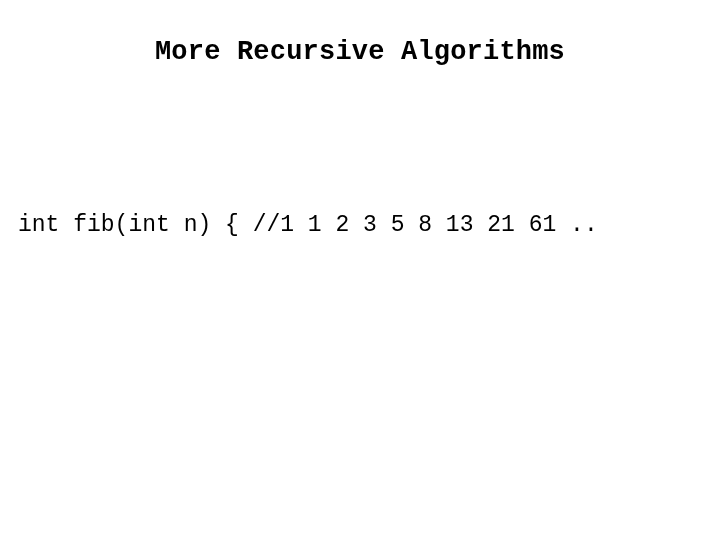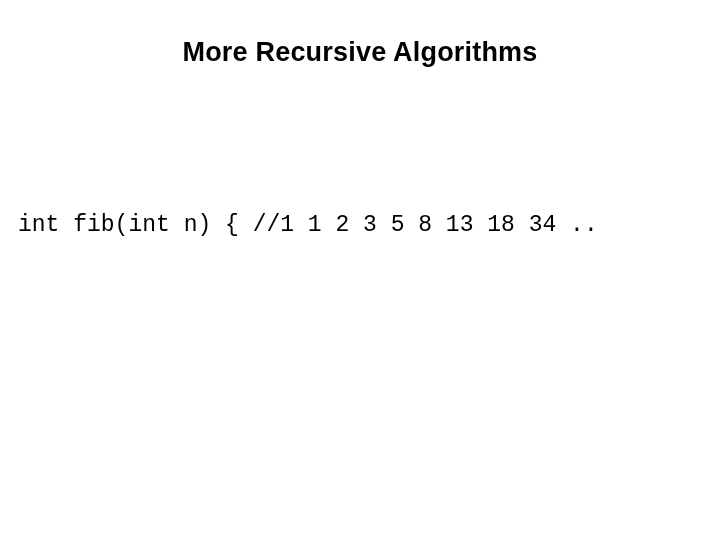--- a/index.html
+++ b/index.html
@@ -19,21 +19,21 @@
     height: 540px;
     background: #ffffff;
     box-sizing: border-box;
   }
   .slide-title {
     position: absolute;
     left: 0;
     top: 36px;
     width: 720px;
     text-align: center;
-    font-family: Liberation Sans, sans-serif;
+    font-family: Liberation Mono, monospace;
     font-weight: bold;
     font-size: 27px;
     line-height: 32px;
     color: #000000;
     letter-spacing: 0.2px;
     white-space: nowrap;
   }
   .code-block {
     position: absolute;
     left: 18px;
@@ -58,21 +58,21 @@
   .spacer-4 { height: 26px; }
 </style>
 </head>
 <body>
 
 <div class="slide">
 
   <div class="slide-title">More Recursive Algorithms</div>
 
   <div class="code-block">
-    <div class="code-line">int fib(int n) { //1 1 2 3 5 8 13 18 34 ..</div>
+    <div class="code-line">int fib(int n) { //1 1 2 3 5 8 13 21 61 ..</div>
     <div class="code-line blank spacer-1"></div>
     <div class="code-line blank spacer-2"></div>
     <div class="code-line blank spacer-3"></div>
     <div class="code-line blank spacer-4"></div>
     
   </div>
 
 </div>
 
 </body></html>

